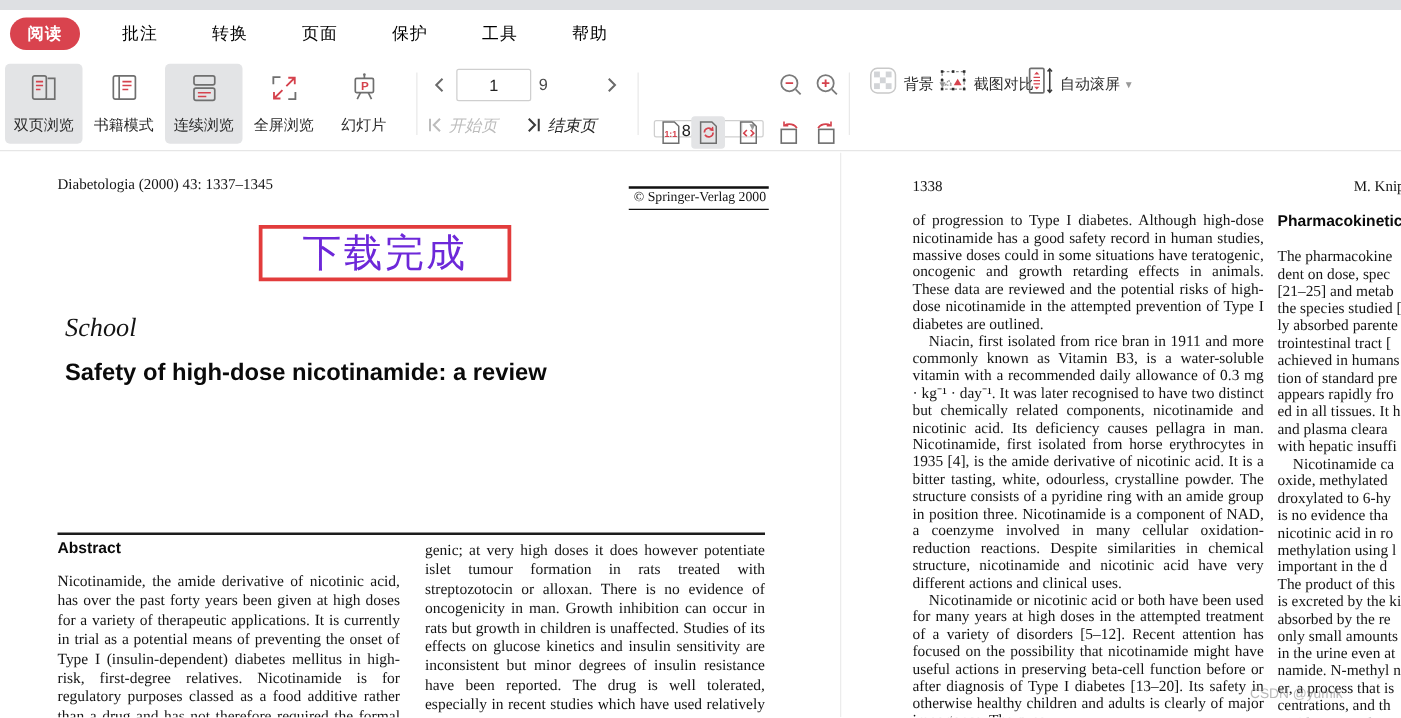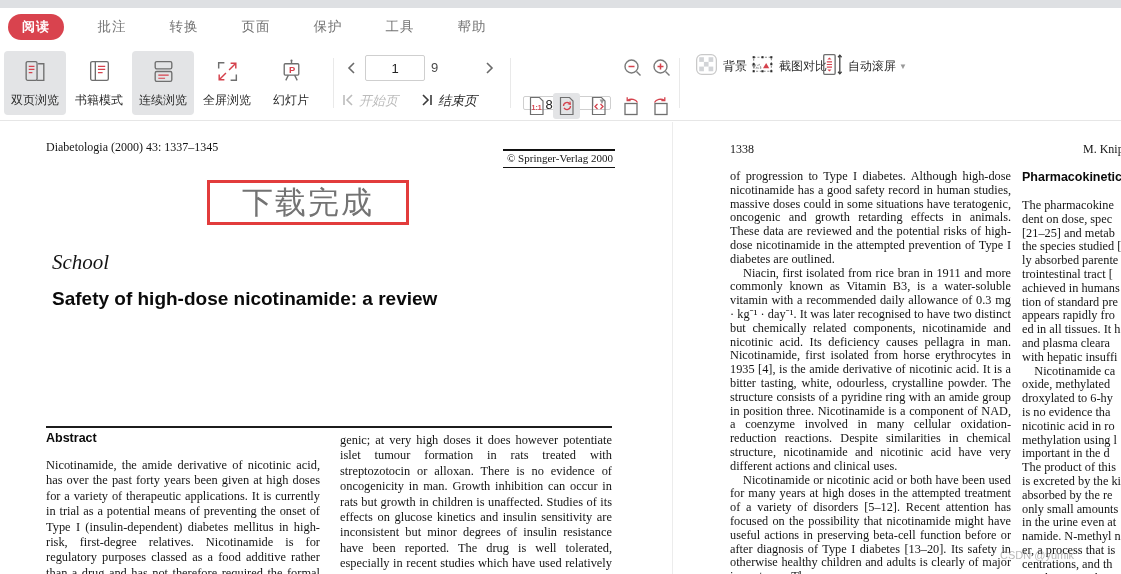--- a/index.html
+++ b/index.html
@@ -5,21 +5,21 @@
   * { box-sizing: border-box; margin: 0; padding: 0; }
   html,body { width:1121px; height:574px; overflow:hidden; background:#fff;
               font-family:"Liberation Sans", sans-serif; position:relative; }
   .topstrip { position:absolute; top:0; left:0; width:1121px; height:8px; background:#dee0e3; }
 
   
   .menubar { position:absolute; top:8px; left:0; width:1121px; height:37px; background:#fff;
              display:flex; align-items:center; padding-left:8px; }
   .menu-pill { background:#d9434e; color:#fff; border-radius:13px; padding:4px 14px;
                font-size:13px; font-weight:bold; margin-right:12px; letter-spacing:1px; }
-  .menu-item { font-size:13.5px; color:#737373; padding:0 21.5px; letter-spacing:1px; }
+  .menu-item { font-size:13.5px; color:#000000; padding:0 21.5px; letter-spacing:1px; }
 
   
   .toolbar { position:absolute; top:45px; left:0; width:1121px; height:76px; background:#fff;
              border-bottom:1px solid #e6e6e6; }
   .viewbtn { position:absolute; top:6px; width:62px; height:64px; display:flex; flex-direction:column;
              align-items:center; justify-content:center; gap:3px; border-radius:4px; }
   .viewbtn.selected { background:#e3e4e6; }
   .vlabel { font-size:12px; color:#2b2b2b; white-space:nowrap; }
   .vsep { position:absolute; top:13px; width:1px; height:50px; background:#e9e9e9; }
 
@@ -53,21 +53,21 @@
 
   .citation { position:absolute; left:46px; top:18px; font-size:12px; }
   .logo { position:absolute; left:503px; top:27px; width:112px; }
   .logo .bar-top { border-top:2.5px solid #111; }
   .logo .jname { font-family:"Liberation Sans",sans-serif; font-weight:bold; font-size:20px;
                  letter-spacing:-0.8px; color:#0a0a0a; line-height:24px; }
   .logo .copyr { font-family:"Liberation Serif",serif; font-size:11px; color:#141414;
                  padding:1px 0 3px 4px; border-bottom:1.5px solid #111; }
   .redbox { position:absolute; left:207px; top:58px; width:202px; height:45px; border:3px solid #e23c3c;
             display:flex; align-items:center; justify-content:center; }
-  .redbox span { color:#737373; font-size:31px; letter-spacing:2px; }
+  .redbox span { color:#6d28d9; font-size:31px; letter-spacing:2px; }
 
   .review { position:absolute; left:52px; top:128px; font-style:italic; font-size:21px; }
   .ptitle { position:absolute; left:52px; top:166px; font-weight:bold; font-size:19px; color:#0a0a0a;
             font-family:"Liberation Sans",sans-serif; }
   .authors { position:absolute; left:52px; top:199px; font-weight:bold; font-size:12px;
              line-height:15px; white-space:pre-line; }
   .affils { position:absolute; left:52px; top:235px; font-size:10.5px; line-height:12.8px; white-space:pre-line; }
   .absrule { position:absolute; left:46px; top:304px; width:566px; height:2px; background:#1c1c1c; }
   .abscol1 { position:absolute; left:46px; top:309px; width:274px; }
   .abshead { font-family:"Liberation Sans",sans-serif; font-weight:bold; font-size:12.5px;

